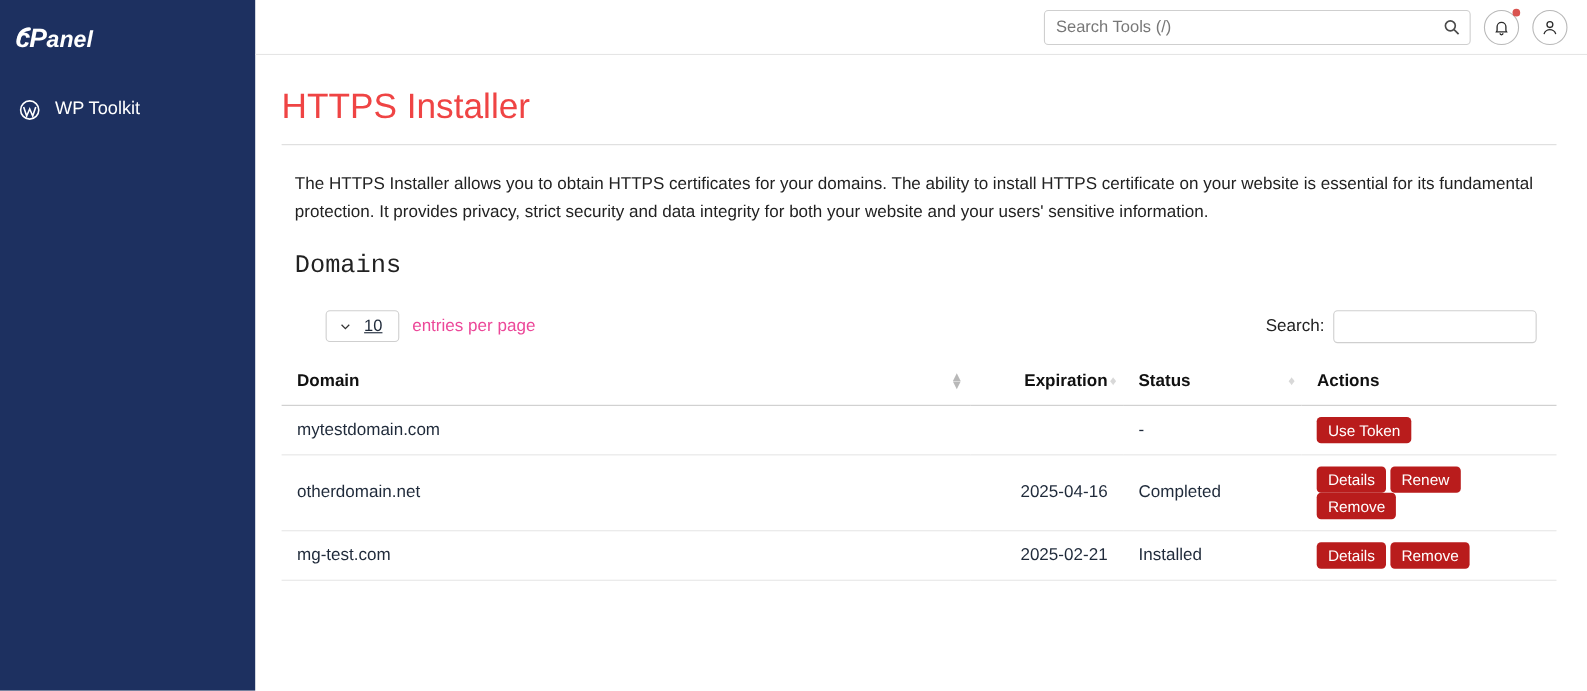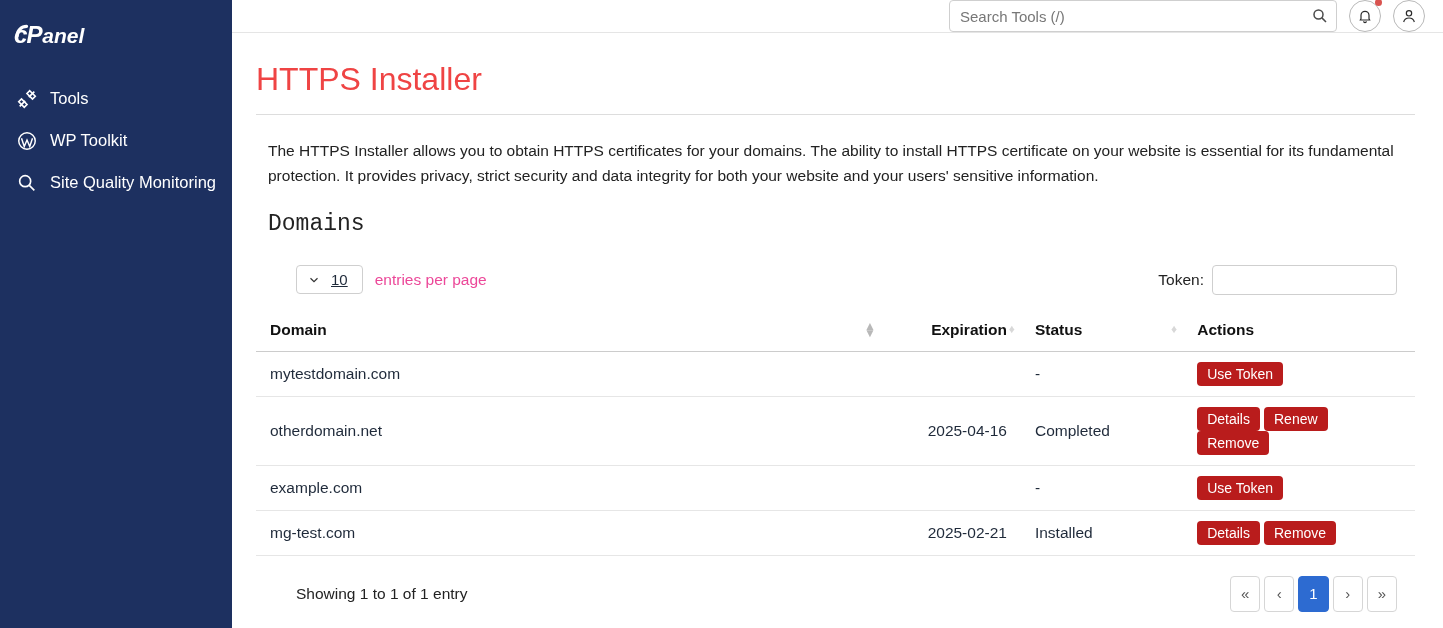--- a/index.html
+++ b/index.html
@@ -155,51 +155,32 @@
     <svg viewBox="0 0 240 60">
       <g fill="#fff" font-family="Arial, sans-serif" font-style="italic" font-weight="900">
         <text x="0" y="44" font-size="46">c</text>
         <text x="24" y="44" font-size="46">P</text>
         <text x="54" y="44" font-size="40">anel</text>
       </g>
       <path d="M6 30c0-10 8-18 18-18" stroke="#fff" stroke-width="6" fill="none" stroke-linecap="round"></path>
     </svg>
   </div>
 
-  <div class="nav-item">
-    <span class="nav-icon">
-      <svg viewBox="0 0 24 24" stroke-width="1.8">
-          <path d="M4 20l6-6M14 10l6-6"></path>
-          <path d="M15 3l6 6-3 3-6-6z"></path>
-          <path d="M3 15l6 6 3-3-6-6z"></path>
-        </svg>
-    </span>
-    <span>Tools</span>
-  </div>
 
 
   <div class="nav-item">
     <span class="nav-icon">
       <svg viewBox="0 0 24 24" stroke-width="1.6">
           <circle cx="12" cy="12" r="9"></circle>
           <path d="M6 9l3 9 3-7 3 7 3-9"></path>
         </svg>
     </span>
     <span>WP Toolkit</span>
   </div>
 
-  <div class="nav-item">
-    <span class="nav-icon">
-      <svg viewBox="0 0 24 24" stroke-width="1.8">
-          <circle cx="10" cy="10" r="6"></circle>
-          <path d="M20 20l-5.5-5.5"></path>
-        </svg>
-    </span>
-    <span>Site Quality Monitoring</span>
-  </div>
 </aside>
 
 <div class="main">
   <div class="topbar">
     <div class="search-box">
       <input type="text" placeholder="Search Tools (/)" style="">
       <span class="sicon">
         <svg viewBox="0 0 24 24" width="18" height="18" fill="none" stroke="currentColor" stroke-width="2">
             <circle cx="10" cy="10" r="6"></circle>
             <path d="M20 20l-5.5-5.5"></path>
@@ -231,21 +212,21 @@
       <div class="entries-sel">
         <div class="sel">
           <svg viewBox="0 0 24 24" width="14" height="14" fill="none" stroke="#333" stroke-width="2">
               <path d="M6 9l6 6 6-6"></path>
             </svg>
           <span>10</span>
         </div>
         <span class="txt">entries per page</span>
       </div>
       <div class="search-right">
-        <label>Token:</label>
+        <label>Search:</label>
         <input type="text" style="">
       </div>
     </div>
 
     <table class="data">
       <thead>
         <tr>
           <th style="width:54%;">
             <span>Domain</span>
             <span class="sort-ind">▲<br>▼</span>
@@ -270,38 +251,22 @@
             <td>-</td>
             <td><button class="btn">Use Token</button></td>
           </tr>
           <tr>
             <td>otherdomain.net</td>
             <td style="text-align: right;">2025-04-16</td>
             <td>Completed</td>
             <td><button class="btn">Details</button><button class="btn">Renew</button><button class="btn">Remove</button></td>
           </tr>
           <tr>
-            <td>example.com</td>
-            <td style="text-align: right;"></td>
-            <td>-</td>
-            <td><button class="btn">Use Token</button></td>
-          </tr>
-          <tr>
             <td>mg-test.com</td>
             <td style="text-align: right;">2025-02-21</td>
             <td>Installed</td>
             <td><button class="btn">Details</button><button class="btn">Remove</button></td>
           </tr>
         </tbody>
     </table>
 
-    <div class="table-footer">
-      <div class="showing">Showing 1 to 1 of 1 entry</div>
-      <div class="pager">
-        <button class="pgbtn">«</button>
-        <button class="pgbtn">‹</button>
-        <button class="pgbtn active">1</button>
-        <button class="pgbtn">›</button>
-        <button class="pgbtn">»</button>
-      </div>
-    </div>
   </div>
 </div>
 
 </body></html>

